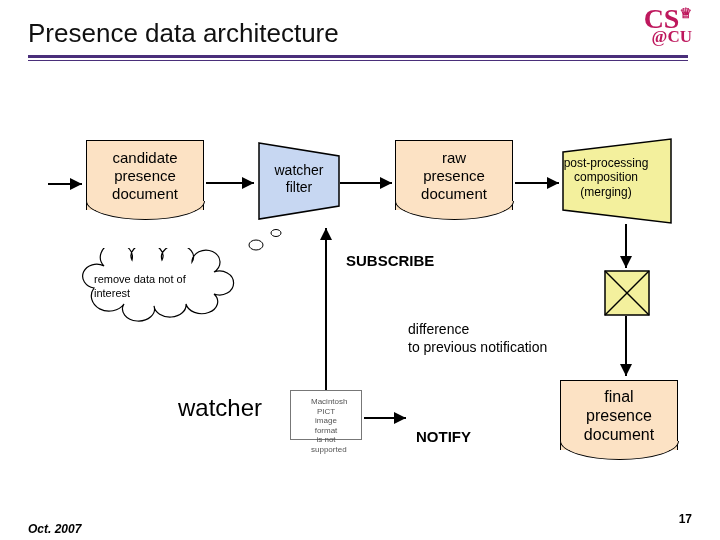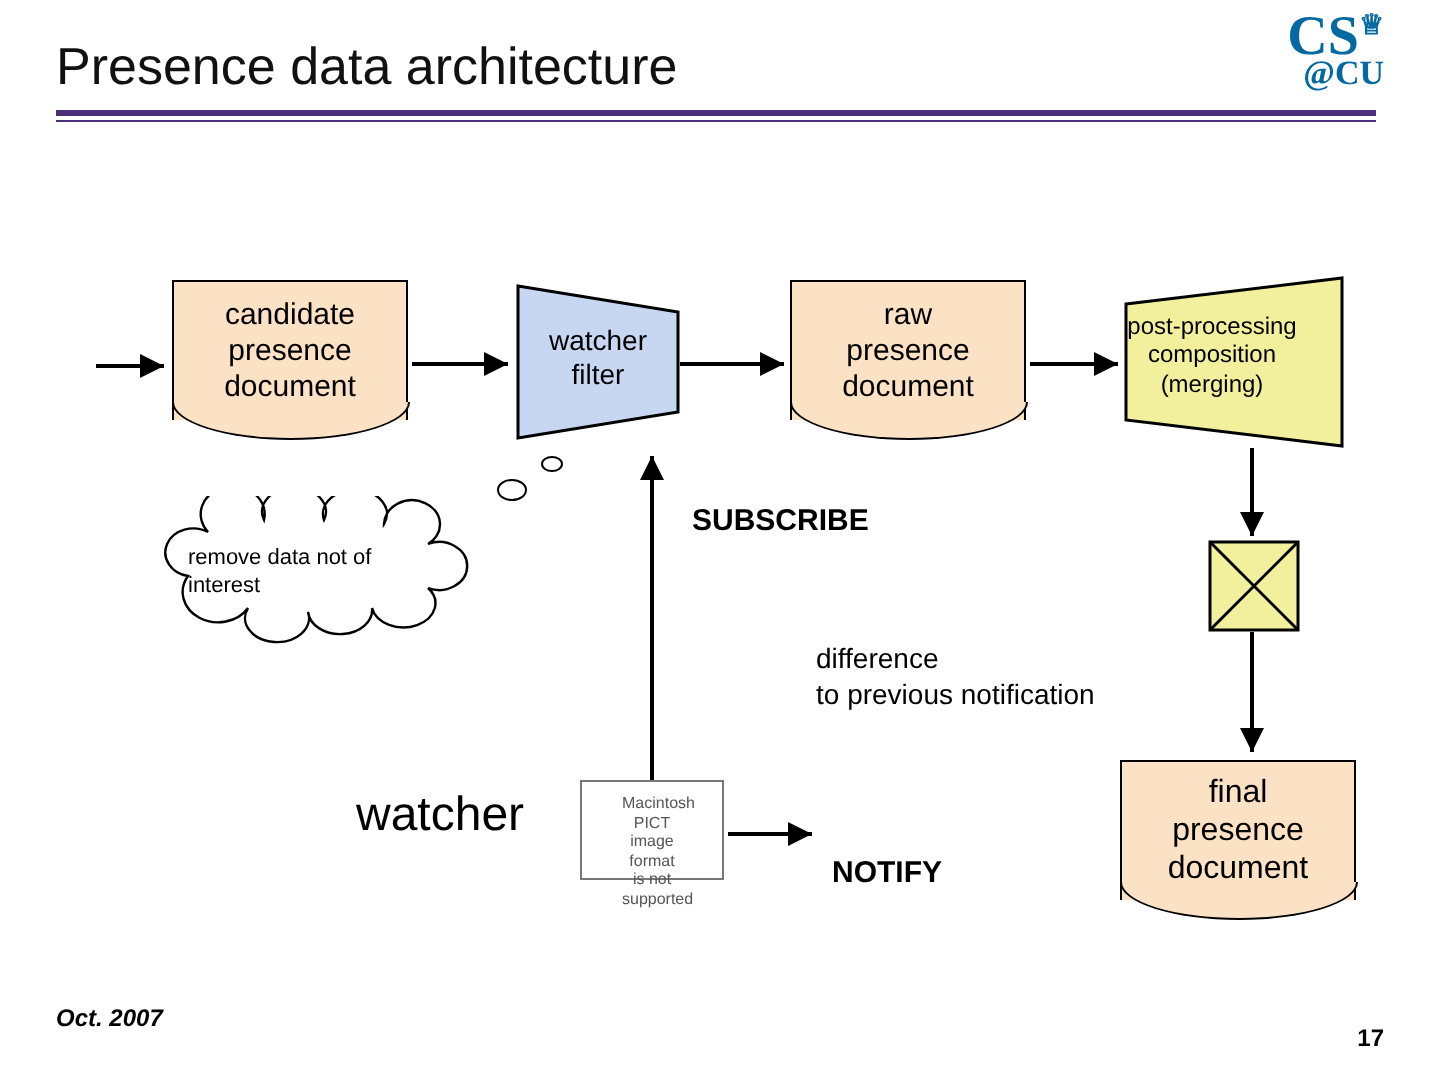--- a/index.html
+++ b/index.html
@@ -34,21 +34,21 @@
     border-top: 1px solid #4a2f7a;
     width: 660px;
   }
   .logo {
     position: absolute;
     top: 8px;
     right: 28px;
     font-family: "Times New Roman", serif;
     font-weight: bold;
     font-size: 28px;
-    color: #0369a1;
+    color: #be185d;
     line-height: 0.8;
     text-align: right;
   }
   .logo .crown { font-size: 14px; display:inline-block; vertical-align: top; }
   .logo .sub { font-size: 17px; display:block; }
   .canvas {
     position: absolute;
     top: 80px; left: 0; right: 0; bottom: 0;
   }
   .box {
@@ -122,21 +122,21 @@
     line-height: 1.2;
     background: #fff;
   }
   .diff-x {
     position: absolute;
     top: 190px; left: 604px;
     width: 46px; height: 46px;
   }
   .footer-date {
     position: absolute;
-    bottom: 24px; left: 28px;
+    bottom: 4px; left: 28px;
     font-size: 12px;
     font-style: italic;
     font-weight: bold;
   }
   .footer-page {
     position: absolute;
     bottom: 14px; right: 28px;
     font-size: 12px;
     font-weight: bold;
   }

